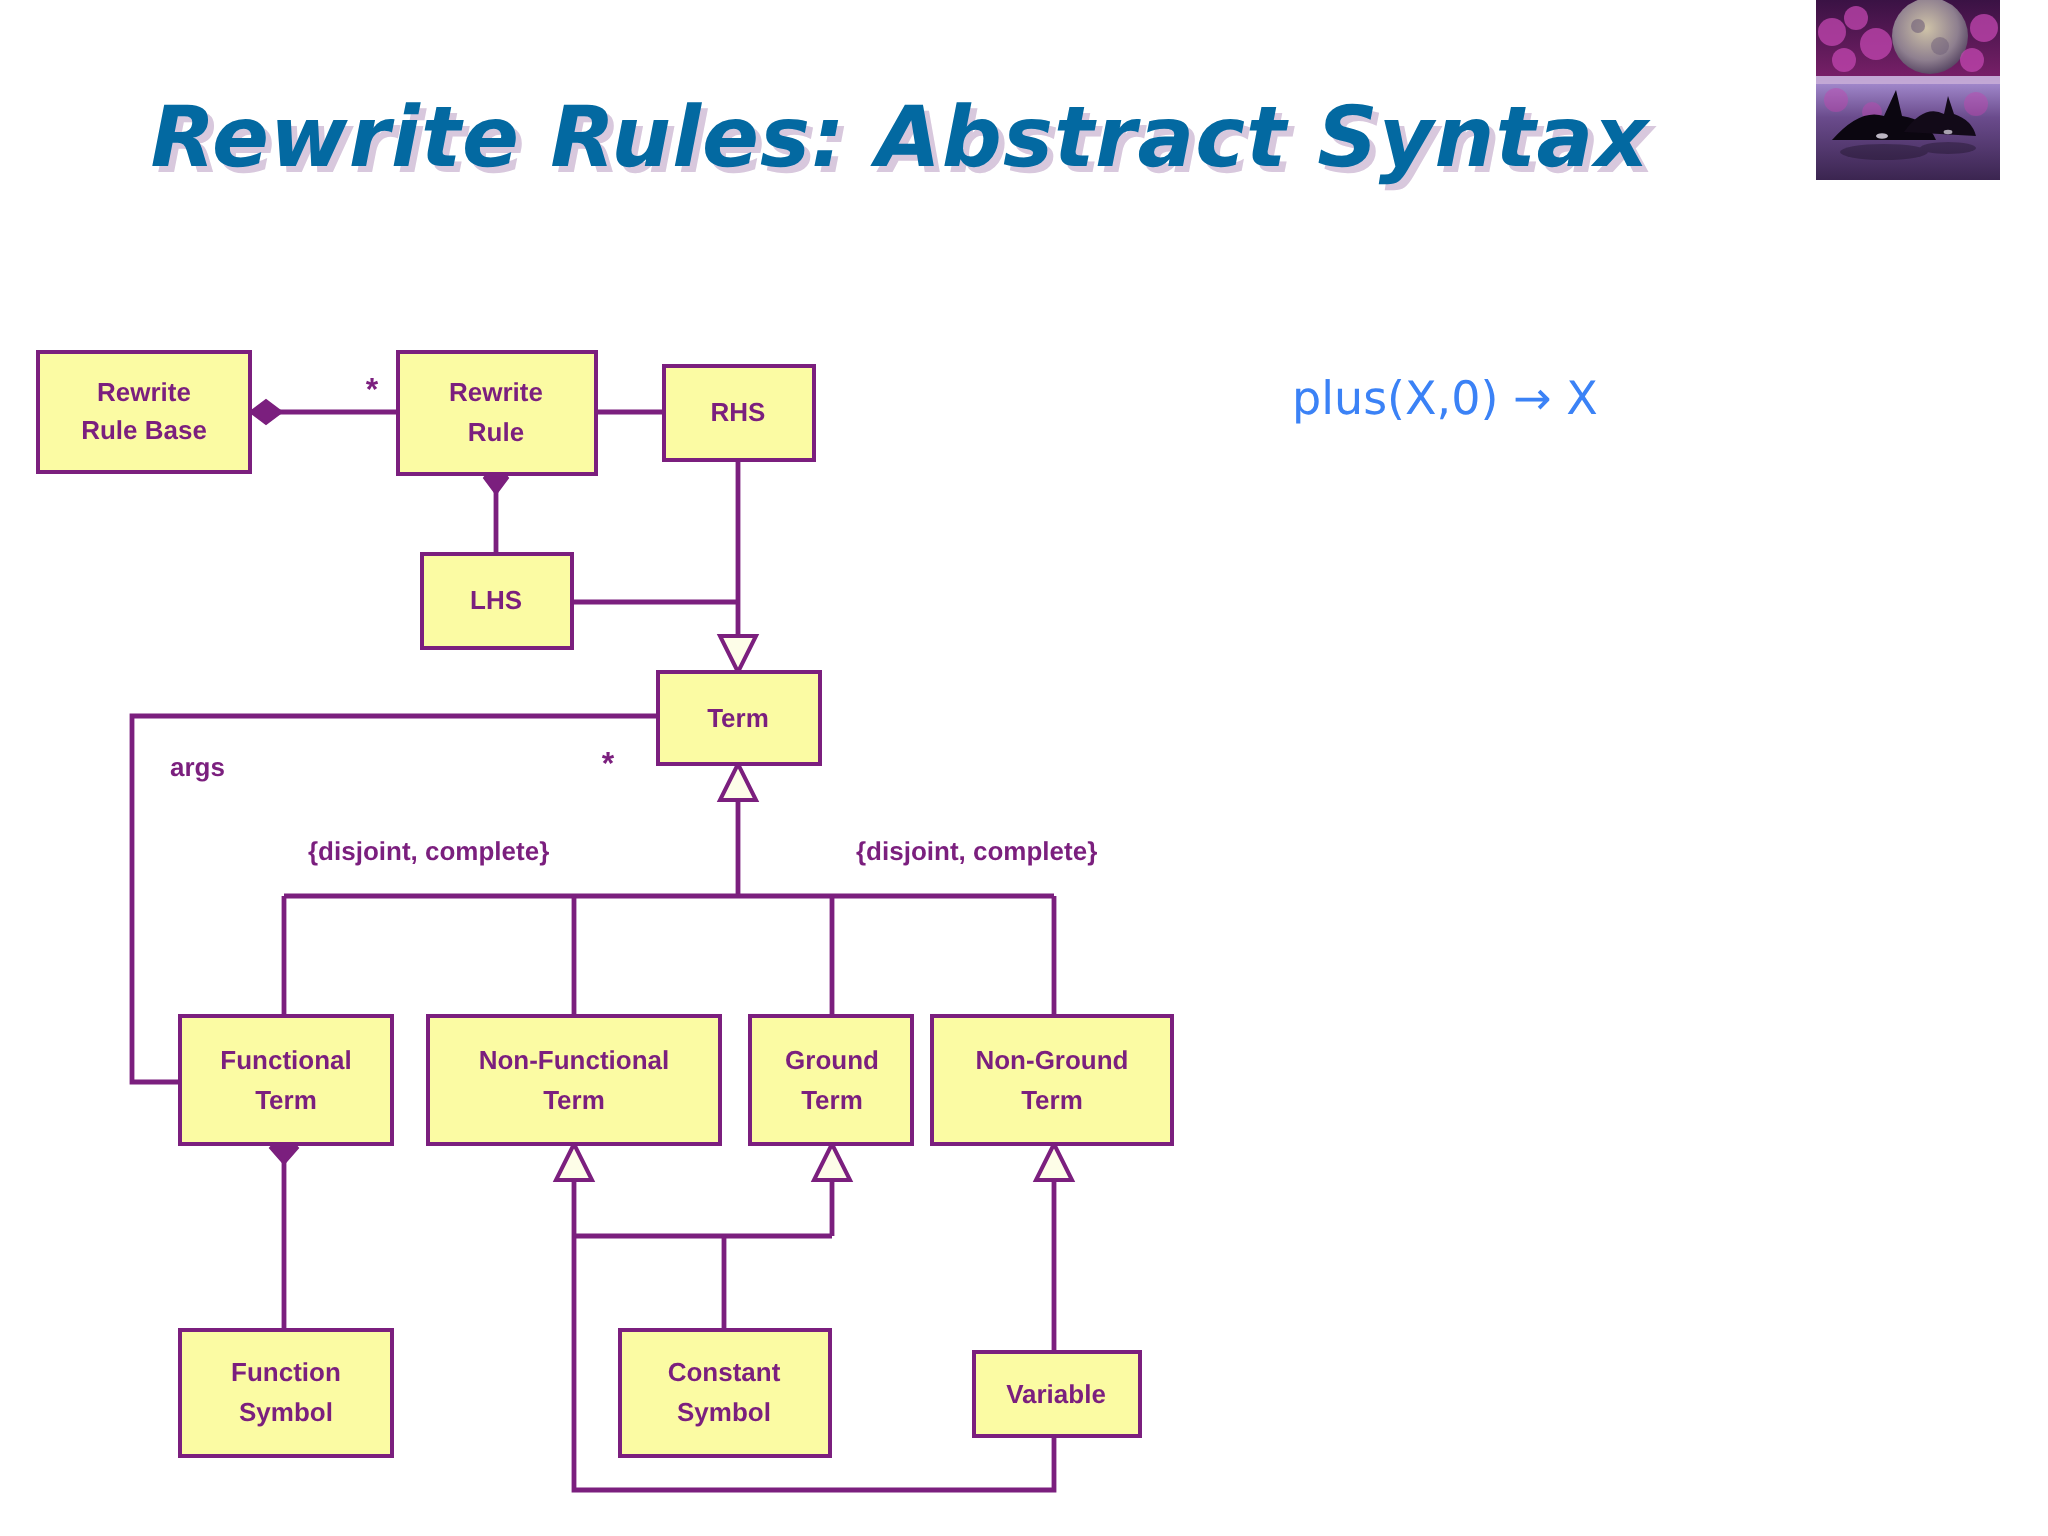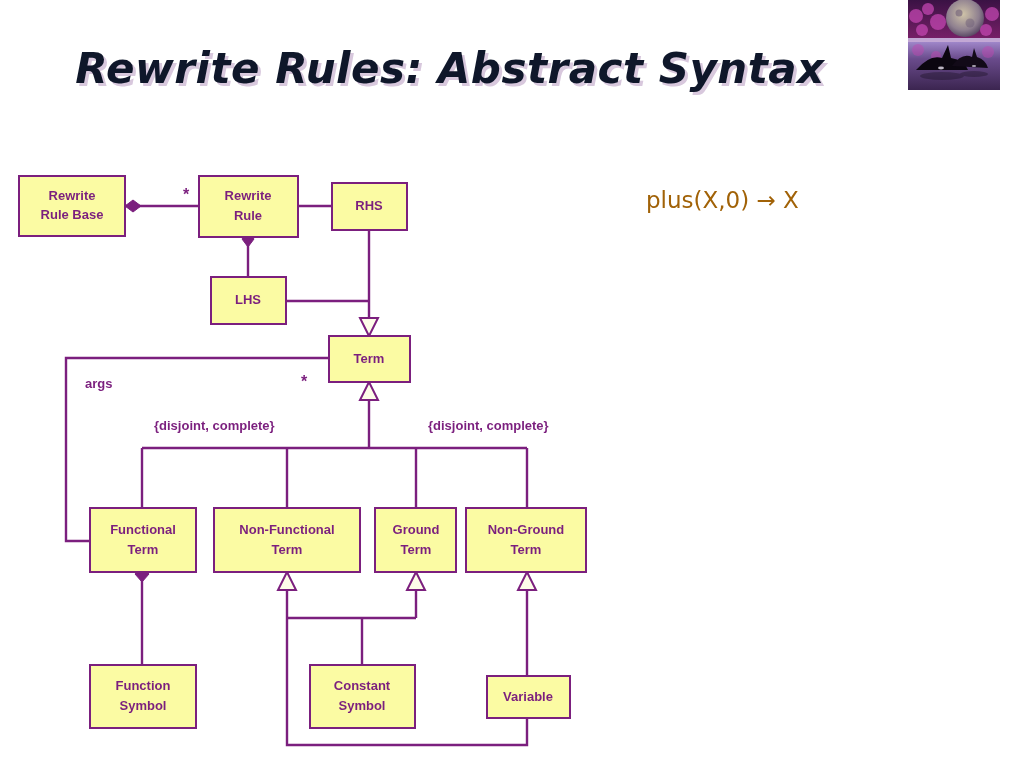--- a/index.html
+++ b/index.html
@@ -20,21 +20,21 @@
     position: absolute;
     left: 0;
     top: 44px;
     width: 900px;
     text-align: center;
     font-family: "DejaVu Sans", sans-serif;
     font-size: 42px;
     font-weight: bold;
     font-style: italic;
     letter-spacing: 0.5px;
-    color: #0f172a;
+    color: #0369a1;
     text-shadow: 3px 3px 0 #d8c8dd;
     white-space: nowrap;
   }
 
   
   #deco-image {
     position: absolute;
     left: 908px;
     top: 0px;
     width: 92px;
@@ -42,21 +42,21 @@
     overflow: hidden;
   }
   #deco-image svg { display: block; }
 
   
   #examples {
     position: absolute;
     left: 646px;
     top: 182px;
     width: 370px;
-    color: #a16207;
+    color: #3b82f6;
     font-family: "DejaVu Sans", sans-serif;
     font-size: 23px;
     line-height: 36px;
     font-weight: 400;
   }
   #examples .eq-block { margin-bottom: 26px; }
   #examples .eq-line { white-space: nowrap; }
 
   
   #diagram {

